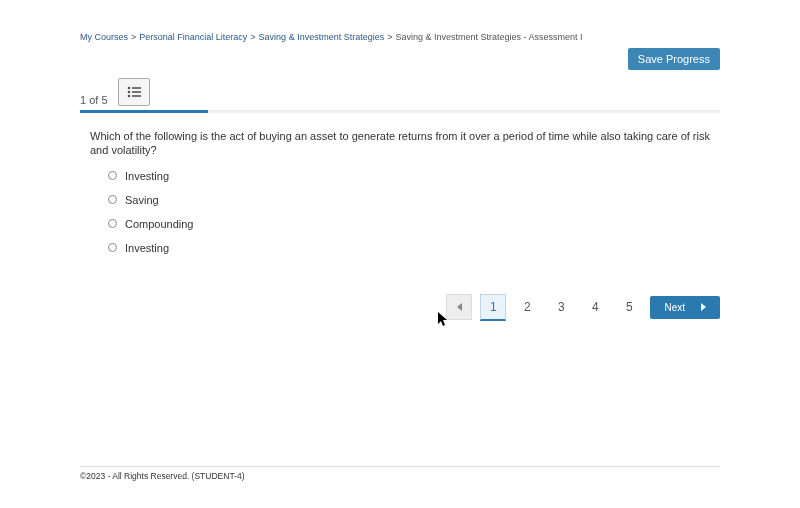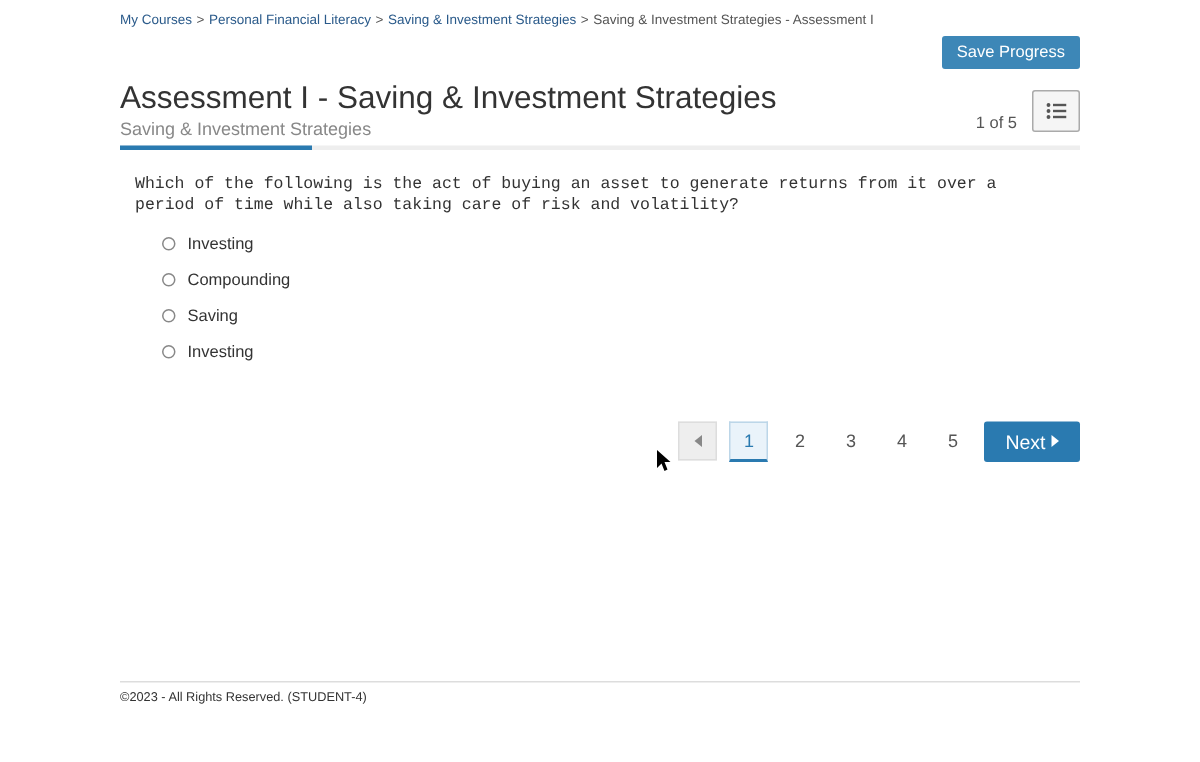--- a/index.html
+++ b/index.html
@@ -7,22 +7,22 @@
     padding: 0;
     width: 800px;
     height: 508px;
     font-family: Arial, Helvetica, sans-serif;
     background: #fff;
     color: #333;
     overflow: hidden;
   }
   .wrapper {
     width: 640px;
-    margin: 0 auto;
-    padding: 6px 0 0 0;
+    margin: 12px auto;
+    padding: 18px 0 0 0;
     position: relative;
   }
   .breadcrumb {
     font-size: 9px;
     color: #555;
     padding: 2px 0 4px 0;
   }
   .breadcrumb a { color: #2a5a8a; text-decoration: none; }
   .breadcrumb .sep { color: #555; padding: 0 3px; }
 
@@ -89,21 +89,20 @@
     height: 3px;
     background: #2a7ab0;
     width: 20%;
   }
 
   .question {
     font-size: 11px;
     color: #333;
     margin: 16px 10px 12px 10px;
     line-height: 1.3;
-    font-family: Liberation Mono, monospace;
   }
 
   .options {
     margin-left: 28px;
   }
   .option {
     display: flex;
     align-items: center;
     font-size: 11px;
     color: #333;
@@ -146,27 +145,27 @@
   }
   .page-num.active {
     border: 1px solid #bcd6e8;
     background: #eaf3fa;
     color: #2a7ab0;
     border-bottom: 2px solid #2a7ab0;
   }
   .next-btn {
     background: #2a7ab0;
     color: #fff;
-    font-size: 13px;
+    font-size: 10px;
     padding: 6px 14px;
     border: none;
     cursor: pointer;
     display: flex;
     align-items: center;
-    gap: 4px;
+    gap: 16px;
     border-radius: 2px;
   }
   .tri-right {
     width: 0; height: 0;
     border-top: 4px solid transparent;
     border-bottom: 4px solid transparent;
     border-left: 5px solid #fff;
   }
   .tri-left {
     width: 0; height: 0;
@@ -206,24 +205,20 @@
 
   <div class="breadcrumb">
     <a>My Courses</a><span class="sep">&gt;</span><a>Personal Financial Literacy</a><span class="sep">&gt;</span><a>Saving &amp; Investment Strategies</a><span class="sep">&gt;</span><span>Saving &amp; Investment Strategies - Assessment I</span>
   </div>
 
   <div class="btn-row">
     <button class="btn">Save Progress</button>
   </div>
 
   <div class="header-row">
-    <div class="header-text">
-      <h1>Assessment I - Saving &amp; Investment Strategies</h1>
-      <div class="sub">Saving &amp; Investment Strategies</div>
-    </div>
     <div class="header-right">
       <span class="counter">1 of 5</span>
       <div class="list-btn">
         <svg width="14" height="12" viewBox="0 0 14 12">
           <circle cx="2" cy="2" r="1.3" fill="#555"></circle>
             <rect x="5" y="1.2" width="9" height="1.6" fill="#555"></rect>
           <circle cx="2" cy="6" r="1.3" fill="#555"></circle>
             <rect x="5" y="5.2" width="9" height="1.6" fill="#555"></rect>
           <circle cx="2" cy="10" r="1.3" fill="#555"></circle>
             <rect x="5" y="9.2" width="9" height="1.6" fill="#555"></rect>
@@ -238,25 +233,25 @@
 
   <div class="question">Which of the following is the act of buying an asset to generate returns from it over a period of time while also taking care of risk and volatility?</div>
 
   <div class="options">
     <div class="option">
       <span class="radio"></span>
       <span>Investing</span>
     </div>
     <div class="option">
       <span class="radio"></span>
+      <span>Saving</span>
+    </div>
+    <div class="option">
+      <span class="radio"></span>
       <span>Compounding</span>
-    </div>
-    <div class="option">
-      <span class="radio"></span>
-      <span>Saving</span>
     </div>
     <div class="option">
       <span class="radio"></span>
       <span>Investing</span>
     </div>
   </div>
 
   <div class="pager">
     <div class="page-prev">
       <span class="tri-left"></span>

